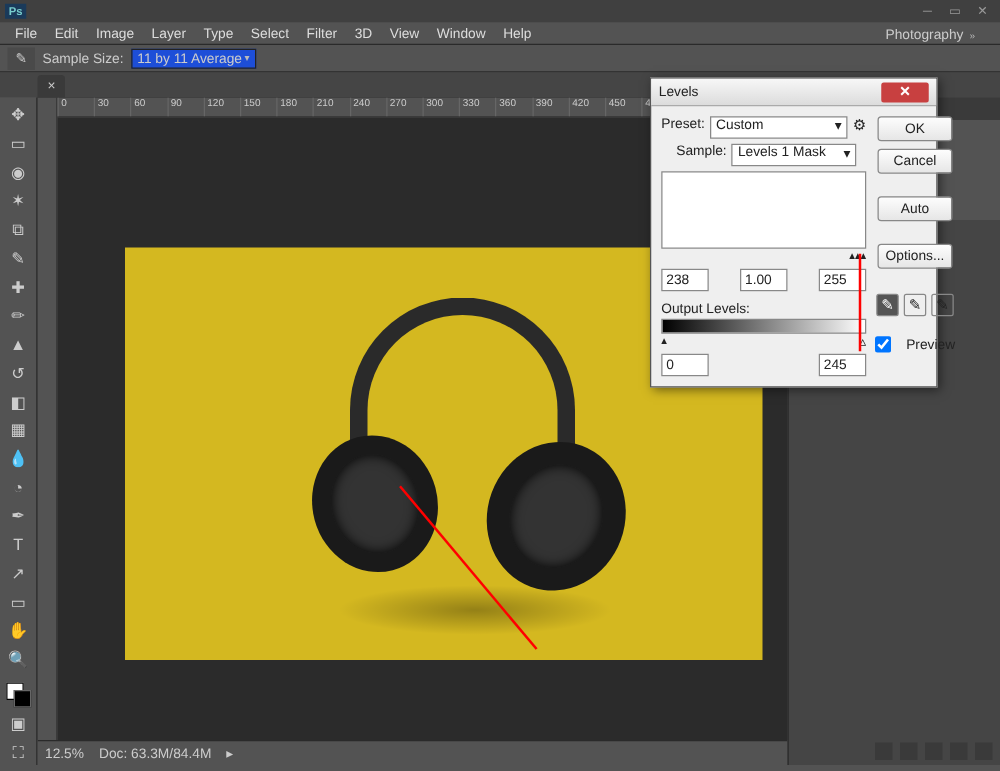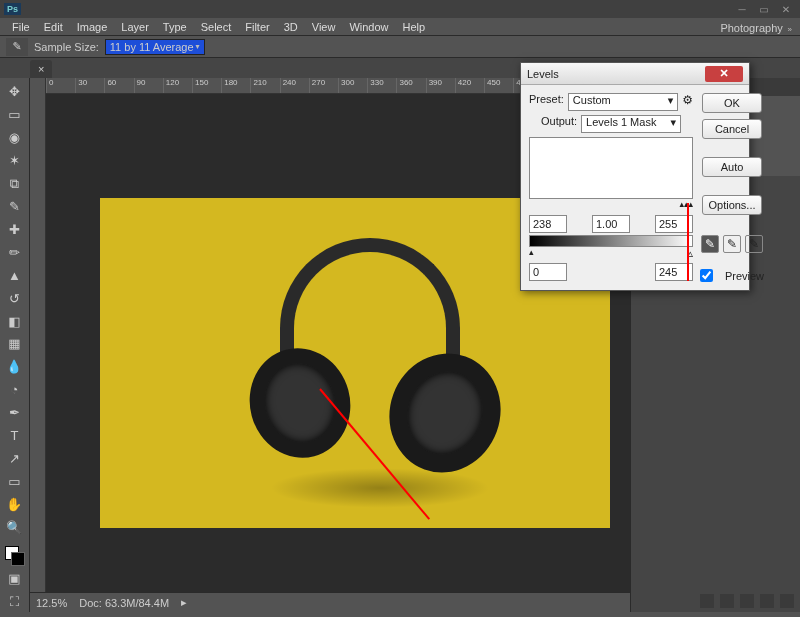--- a/index.html
+++ b/index.html
@@ -5,21 +5,21 @@
 *{margin:0;padding:0;box-sizing:border-box;font-family:Tahoma,Arial,sans-serif;font-size:11px;color:#ccc;user-select:none}
 body{width:800px;height:617px;background:#535353;overflow:hidden;position:relative}
 .titlebar{height:18px;background:#404040;display:flex;align-items:center;justify-content:space-between;padding:0 4px}
 .titlebar .win-controls{display:flex;gap:2px}
 .titlebar .win-controls div{width:20px;height:14px;display:flex;align-items:center;justify-content:center;color:#999;font-size:10px}
 .menubar{height:18px;background:#535353;display:flex;align-items:center;padding:0 6px;gap:2px;border-bottom:1px solid #2a2a2a}
 .menubar span{padding:2px 6px;color:#ddd}
 .optionsbar{height:22px;background:#535353;display:flex;align-items:center;padding:0 6px;gap:6px;border-bottom:1px solid #2a2a2a}
 .optionsbar .ico{width:22px;height:18px;background:#4a4a4a;display:flex;align-items:center;justify-content:center}
 .optionsbar .sel{background:#1d4ed8;border:1px solid #222;padding:1px 4px;min-width:90px;display:flex;justify-content:space-between;align-items:center}
-.photography{position:absolute;right:8px;top:22px;font-size:10px;color:#aaa}
+.photography{position:absolute;right:20px;top:22px;font-size:10px;color:#aaa}
 .tabbar{height:20px;background:#454545;display:flex;align-items:flex-end;padding-left:30px}
 .tab{background:#3a3a3a;padding:3px 8px;font-size:10px;color:#ddd;border-top-left-radius:3px;border-top-right-radius:3px;display:flex;align-items:center;gap:4px}
 .main{position:relative;height:534px;display:flex}
 .toolbar{width:30px;background:#535353;border-right:1px solid #2a2a2a;display:flex;flex-direction:column;align-items:center;padding-top:4px;gap:3px}
 .toolbar .tool{width:22px;height:20px;display:flex;align-items:center;justify-content:center;color:#ccc;font-size:13px}
 .toolbar .swatch{margin-top:6px;width:20px;height:20px;position:relative}
 .toolbar .swatch .fg{width:14px;height:14px;background:#fff;border:1px solid #000;position:absolute;top:0;left:0}
 .toolbar .swatch .bg{width:14px;height:14px;background:#000;border:1px solid #666;position:absolute;bottom:0;right:0}
 .canvas-area{flex:1;background:#2b2b2b;position:relative;overflow:hidden}
 .ruler-h{position:absolute;top:0;left:16px;right:0;height:16px;background:#535353;border-bottom:1px solid #333;display:flex;font-size:8px;color:#999}
@@ -201,33 +201,34 @@
     <div class="left">
       <div class="row">
         <span>Preset:</span>
         <div class="sel2" style="flex:1;display:flex;justify-content:space-between">
             <span>Custom</span>
             <span>▾</span>
           </div>
         <span class="gear">⚙</span>
       </div>
       <div class="row" style="margin-left:12px">
-        <span>Output:</span>
+        <span>Sample:</span>
         <div class="sel2" style="width:100px;display:flex;justify-content:space-between">
             <span>Levels 1 Mask</span>
             <span>▾</span>
           </div>
       </div>
       <div class="histogram"></div>
       <div style="width:164px;display:flex;justify-content:flex-end;font-size:9px">▴▴▴</div>
       <div class="inputs3">
         <input value="238" style="">
         <input value="1.00" style="">
         <input value="255" style="">
       </div>
+      <div style="margin-top:8px">Output Levels:</div>
       <div class="outgrad"></div>
       <div style="width:164px;font-size:9px">▴<span style="float:right">▵</span></div>
       <div class="inputs3">
         <input value="0" style="">
         <span></span>
         <input value="245" style="">
       </div>
     </div>
     <div class="right">
       <div class="btn">OK</div>

